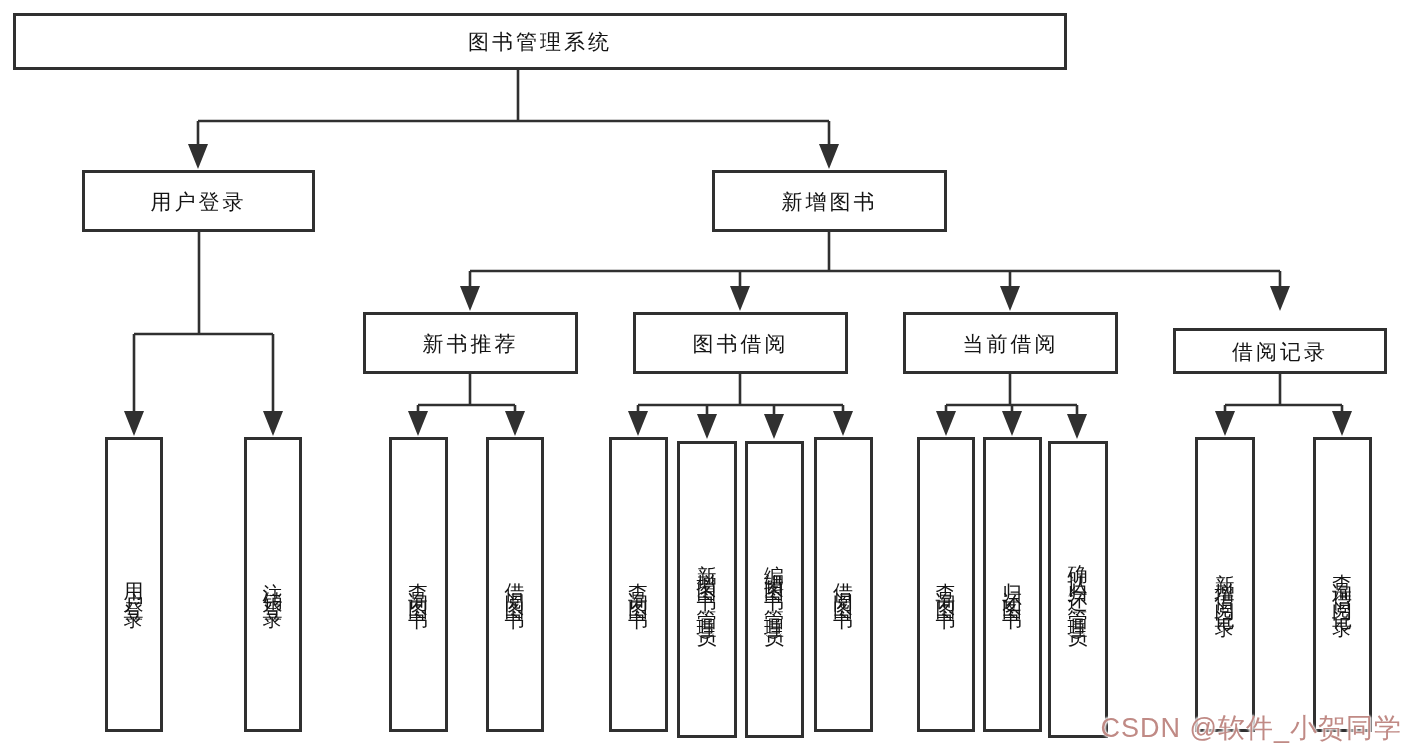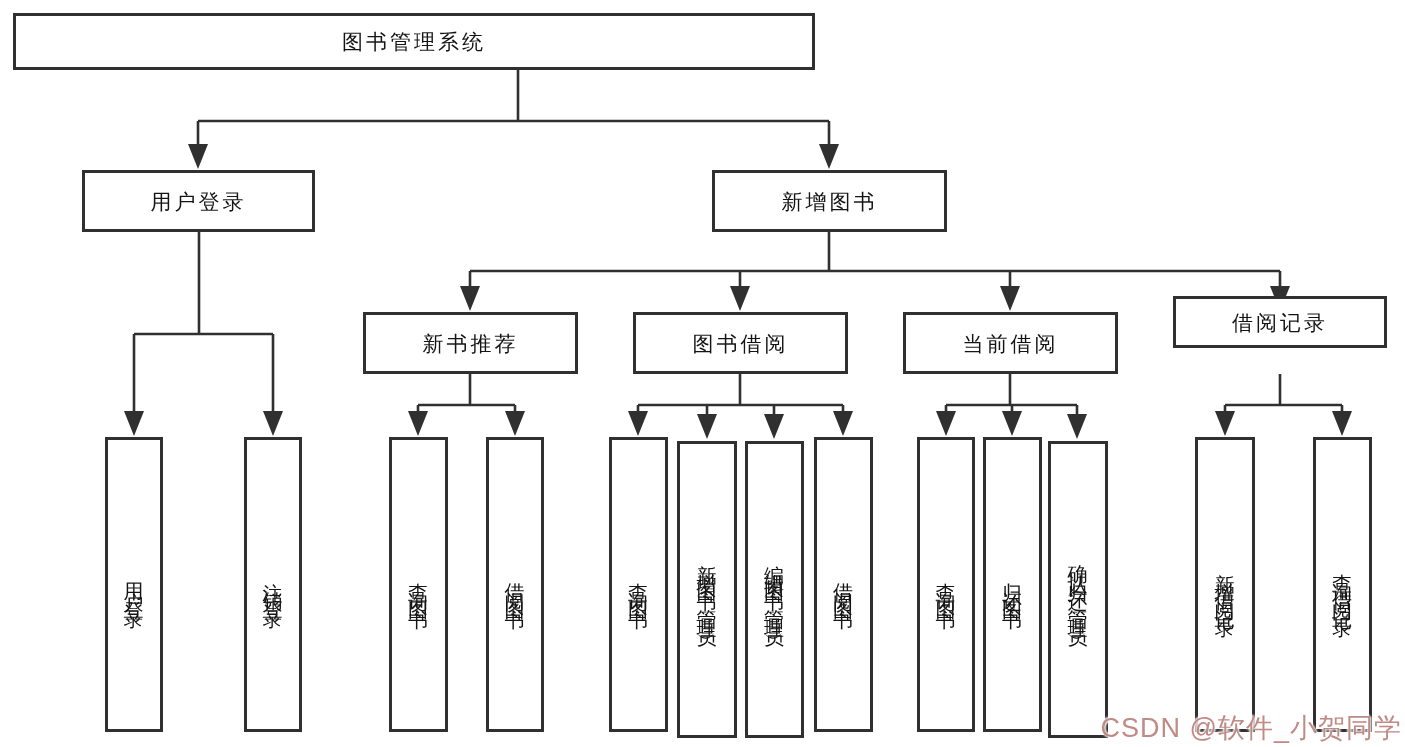--- a/index.html
+++ b/index.html
@@ -136,41 +136,41 @@
     <g>
       <line x1="1280" y1="374" x2="1280" y2="405"></line>
       <line x1="1225" y1="405" x2="1342" y2="405"></line>
       <line x1="1225" y1="405" x2="1225" y2="419"></line>
       <polygon points="1215,411 1235,411 1225,436"></polygon>
       <line x1="1342" y1="405" x2="1342" y2="419"></line>
       <polygon points="1332,411 1352,411 1342,436"></polygon>
     </g>
   </svg>
 
-  <div class="box h" style="left:13px;top:13px;width:802px;height:57px">
+  <div class="box h" style="left:13px;top:13px;width:1054px;height:57px">
     <span>图书管理系统</span>
   </div>
 
   <div class="box h" style="left:82px;top:170px;width:233px;height:62px">
     <span>用户登录</span>
   </div>
   <div class="box h" style="left:712px;top:170px;width:235px;height:62px">
     <span>新增图书</span>
   </div>
 
   <div class="box h" style="left:363px;top:312px;width:215px;height:62px">
     <span>新书推荐</span>
   </div>
   <div class="box h" style="left:633px;top:312px;width:215px;height:62px">
     <span>图书借阅</span>
   </div>
   <div class="box h" style="left:903px;top:312px;width:215px;height:62px">
     <span>当前借阅</span>
   </div>
-  <div class="box h" style="left:1173px;top:296px;width:214px;height:52px">
+  <div class="box h" style="left:1173px;top:328px;width:214px;height:46px">
     <span>借阅记录</span>
   </div>
 
   <div class="box v" style="left:105px;top:437px;width:58px;height:295px">
     <span>用户登录</span>
   </div>
   <div class="box v" style="left:244px;top:437px;width:58px;height:295px">
     <span>注销登录</span>
   </div>
 

